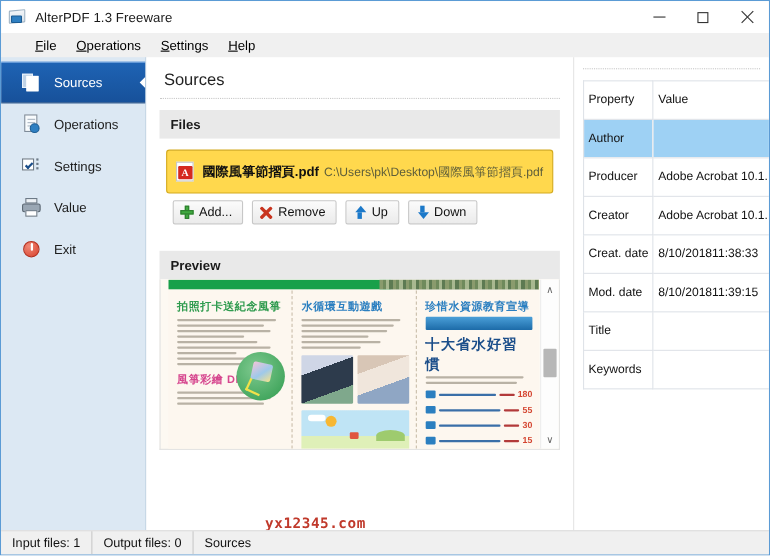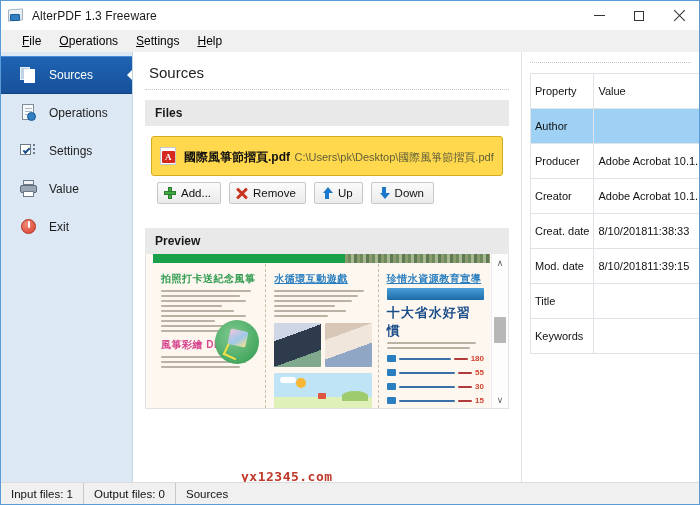--- a/index.html
+++ b/index.html
@@ -71,21 +71,21 @@
   }
   .win-btn .close-glyph:before { transform: rotate(45deg); }
   .win-btn .close-glyph:after  { transform: rotate(-45deg); }
 
   
   .menubar {
     height: 22px;
     background: #f0f0f0;
     display: flex;
     align-items: center;
-    padding-left: 12px;
+    padding-left: 22px;
     border-bottom: 1px solid #f0f0f0;
   }
   .menu-item {
     font-size: 12px;
     color: #000;
     padding: 2px 9px;
   }
   .menu-item u { text-decoration: underline; }
 
   
@@ -347,21 +347,21 @@
     position:absolute; left:57%; top:0; right:0; height:9px;
     background: repeating-linear-gradient(90deg,#8a9b6d 0 3px,#6f8a5c 3px 6px,#a8b890 6px 9px,#5d7a52 9px 12px);
   }
   .pv-cols {
     position:absolute; left:0; top:10px; right:0; bottom:0;
     display:flex;
   }
   .pv-col { flex:1 1 33.33%; padding:8px 6px 0 8px; position:relative; }
   .pv-col + .pv-col { border-left: 1px dashed #c9bda9; }
   .pv-h-green { font-size:10px; font-weight:bold; color:#2f9b4e; letter-spacing:.5px; }
-  .pv-h-blue  { font-size:10px; font-weight:bold; color:#2b7fc0; letter-spacing:.5px;text-decoration:underline; }
+  .pv-h-blue  { font-size:10px; font-weight:bold; color:#2b7fc0; letter-spacing:.5px; }
   .pv-h-pink  { font-size:10px; font-weight:bold; color:#d6468e; letter-spacing:.5px; margin-top:6px;}
   .pv-lines { margin-top:4px; }
   .pv-line {
     height:2px; background:#b9b2a5; margin-bottom:3px; border-radius:1px;
   }
   .pv-line.s1 { width:92%; } .pv-line.s2 { width:80%; }
   .pv-line.s3 { width:86%; } .pv-line.s4 { width:62%; }
   .pv-line.s5 { width:74%; } .pv-line.s6 { width:55%; }
   .pv-kite {
     position:absolute; right:6px; bottom:44px;

